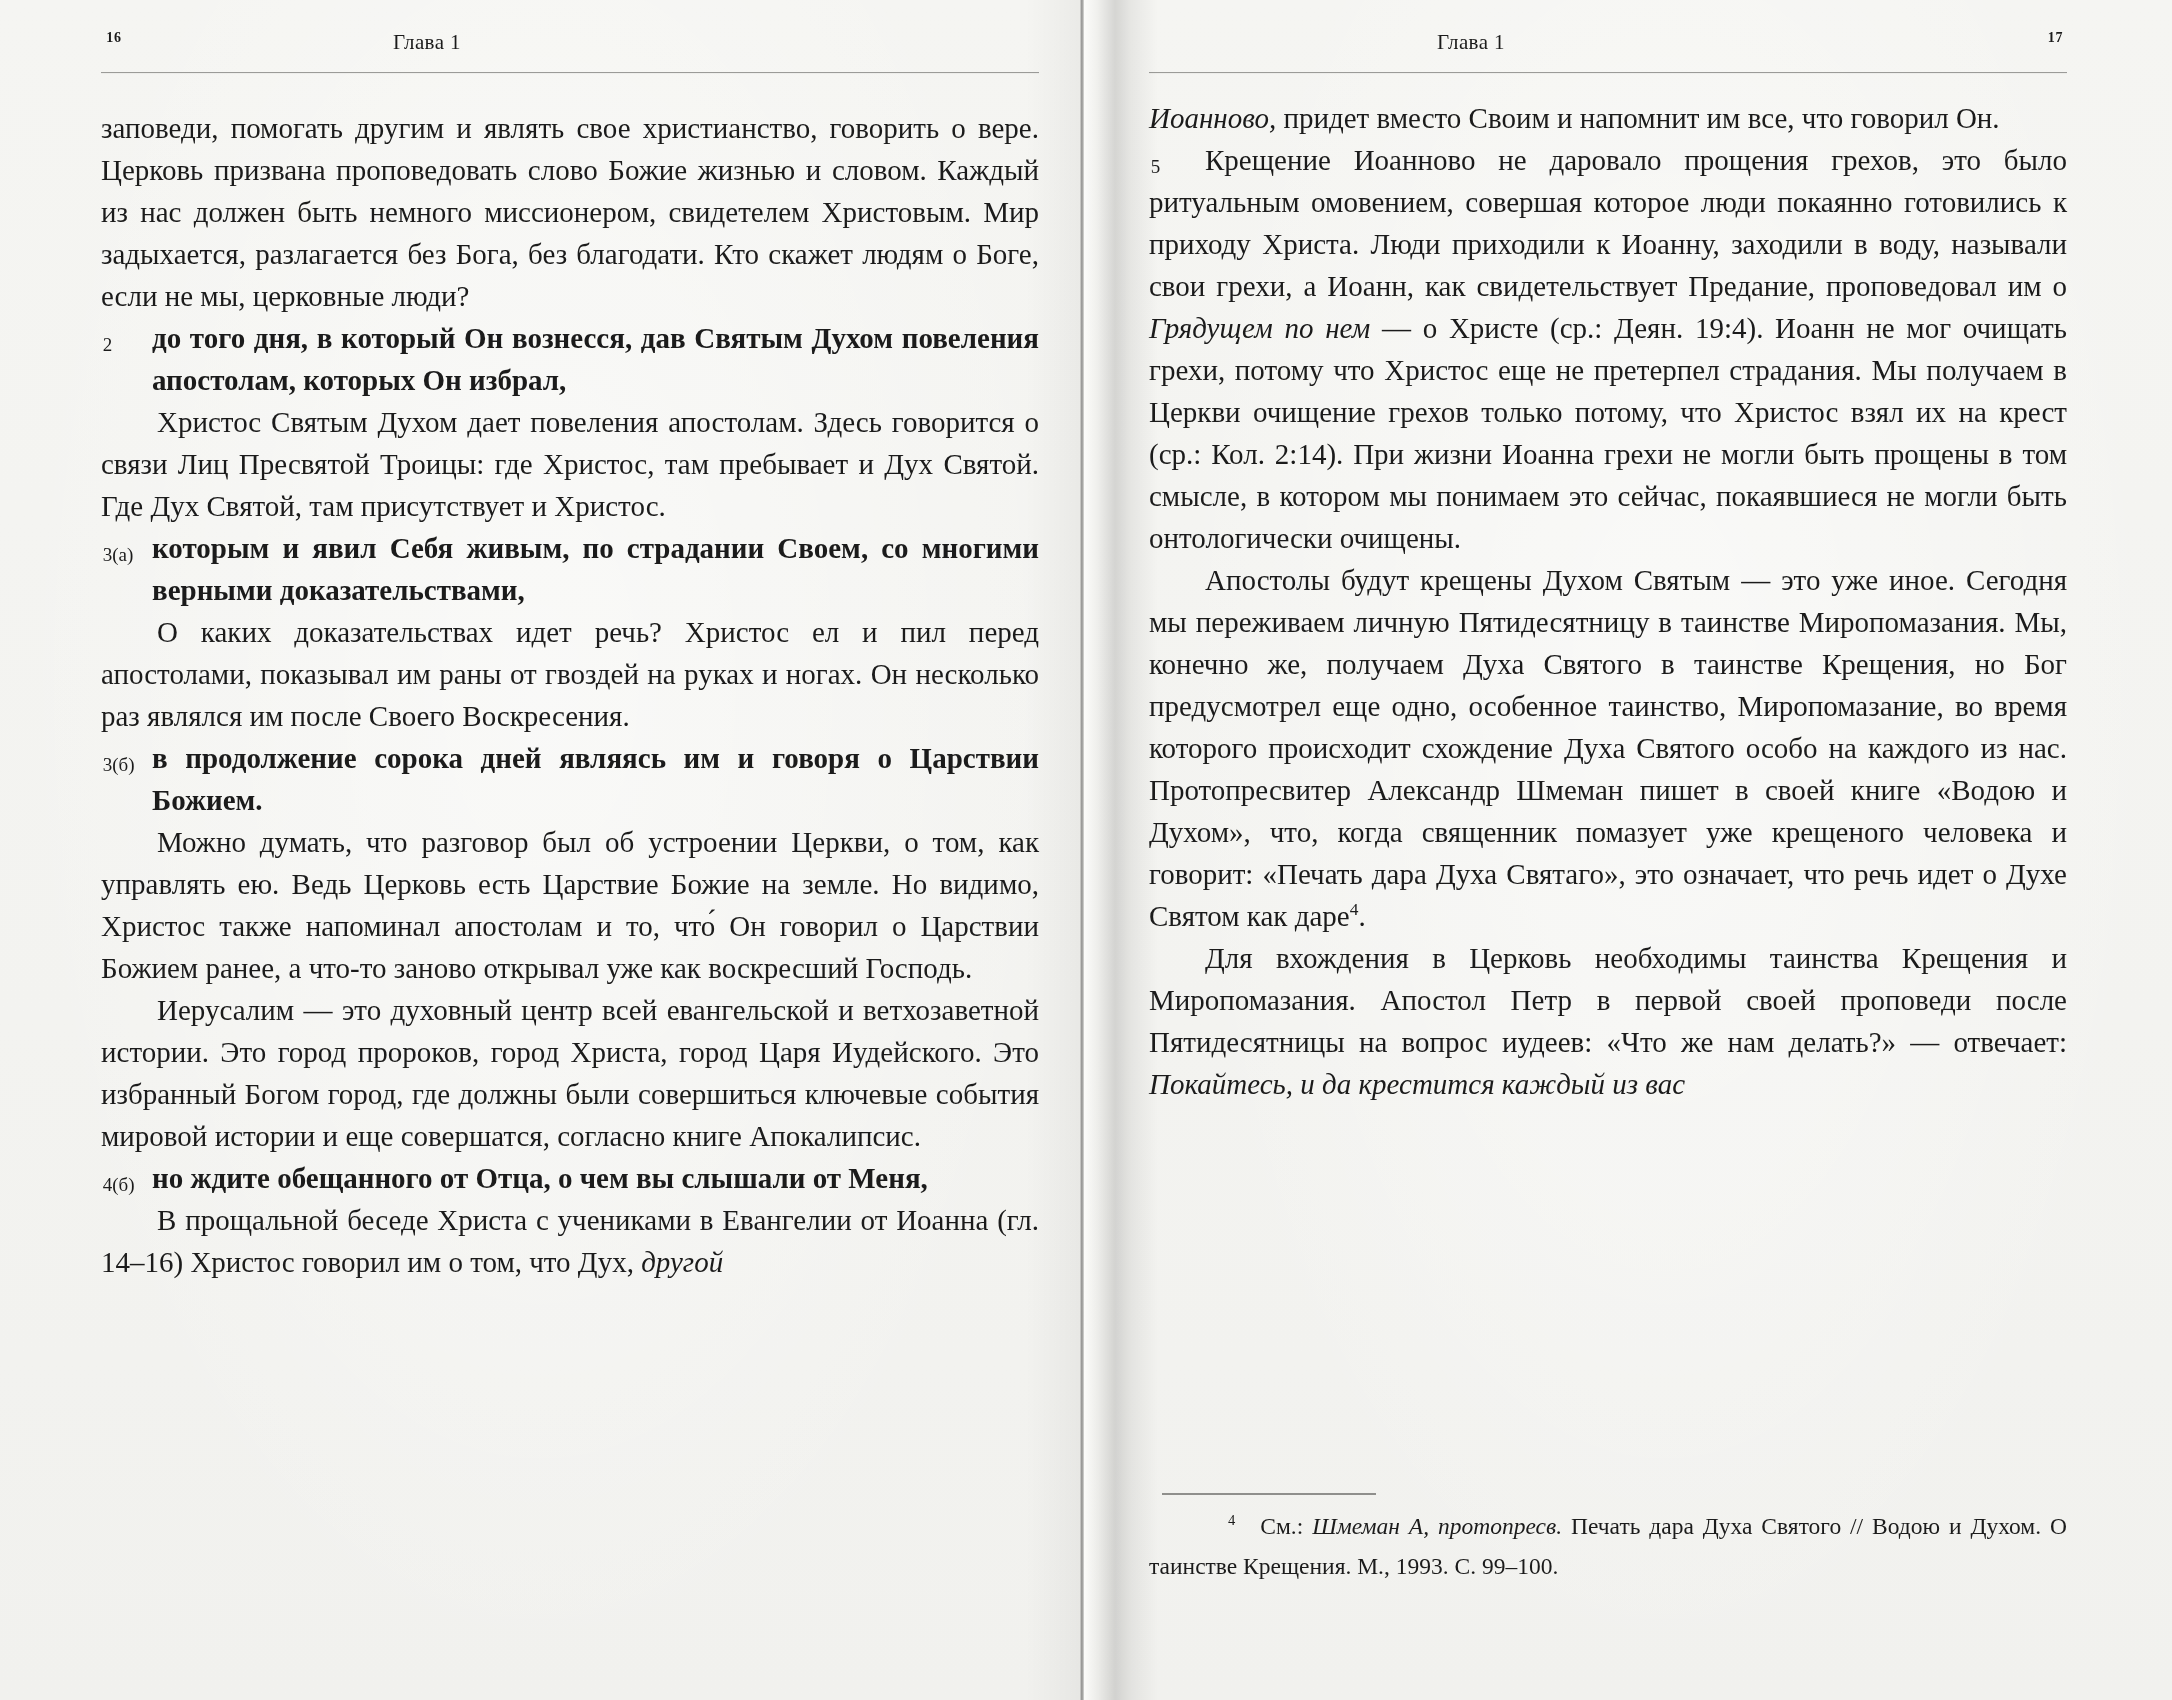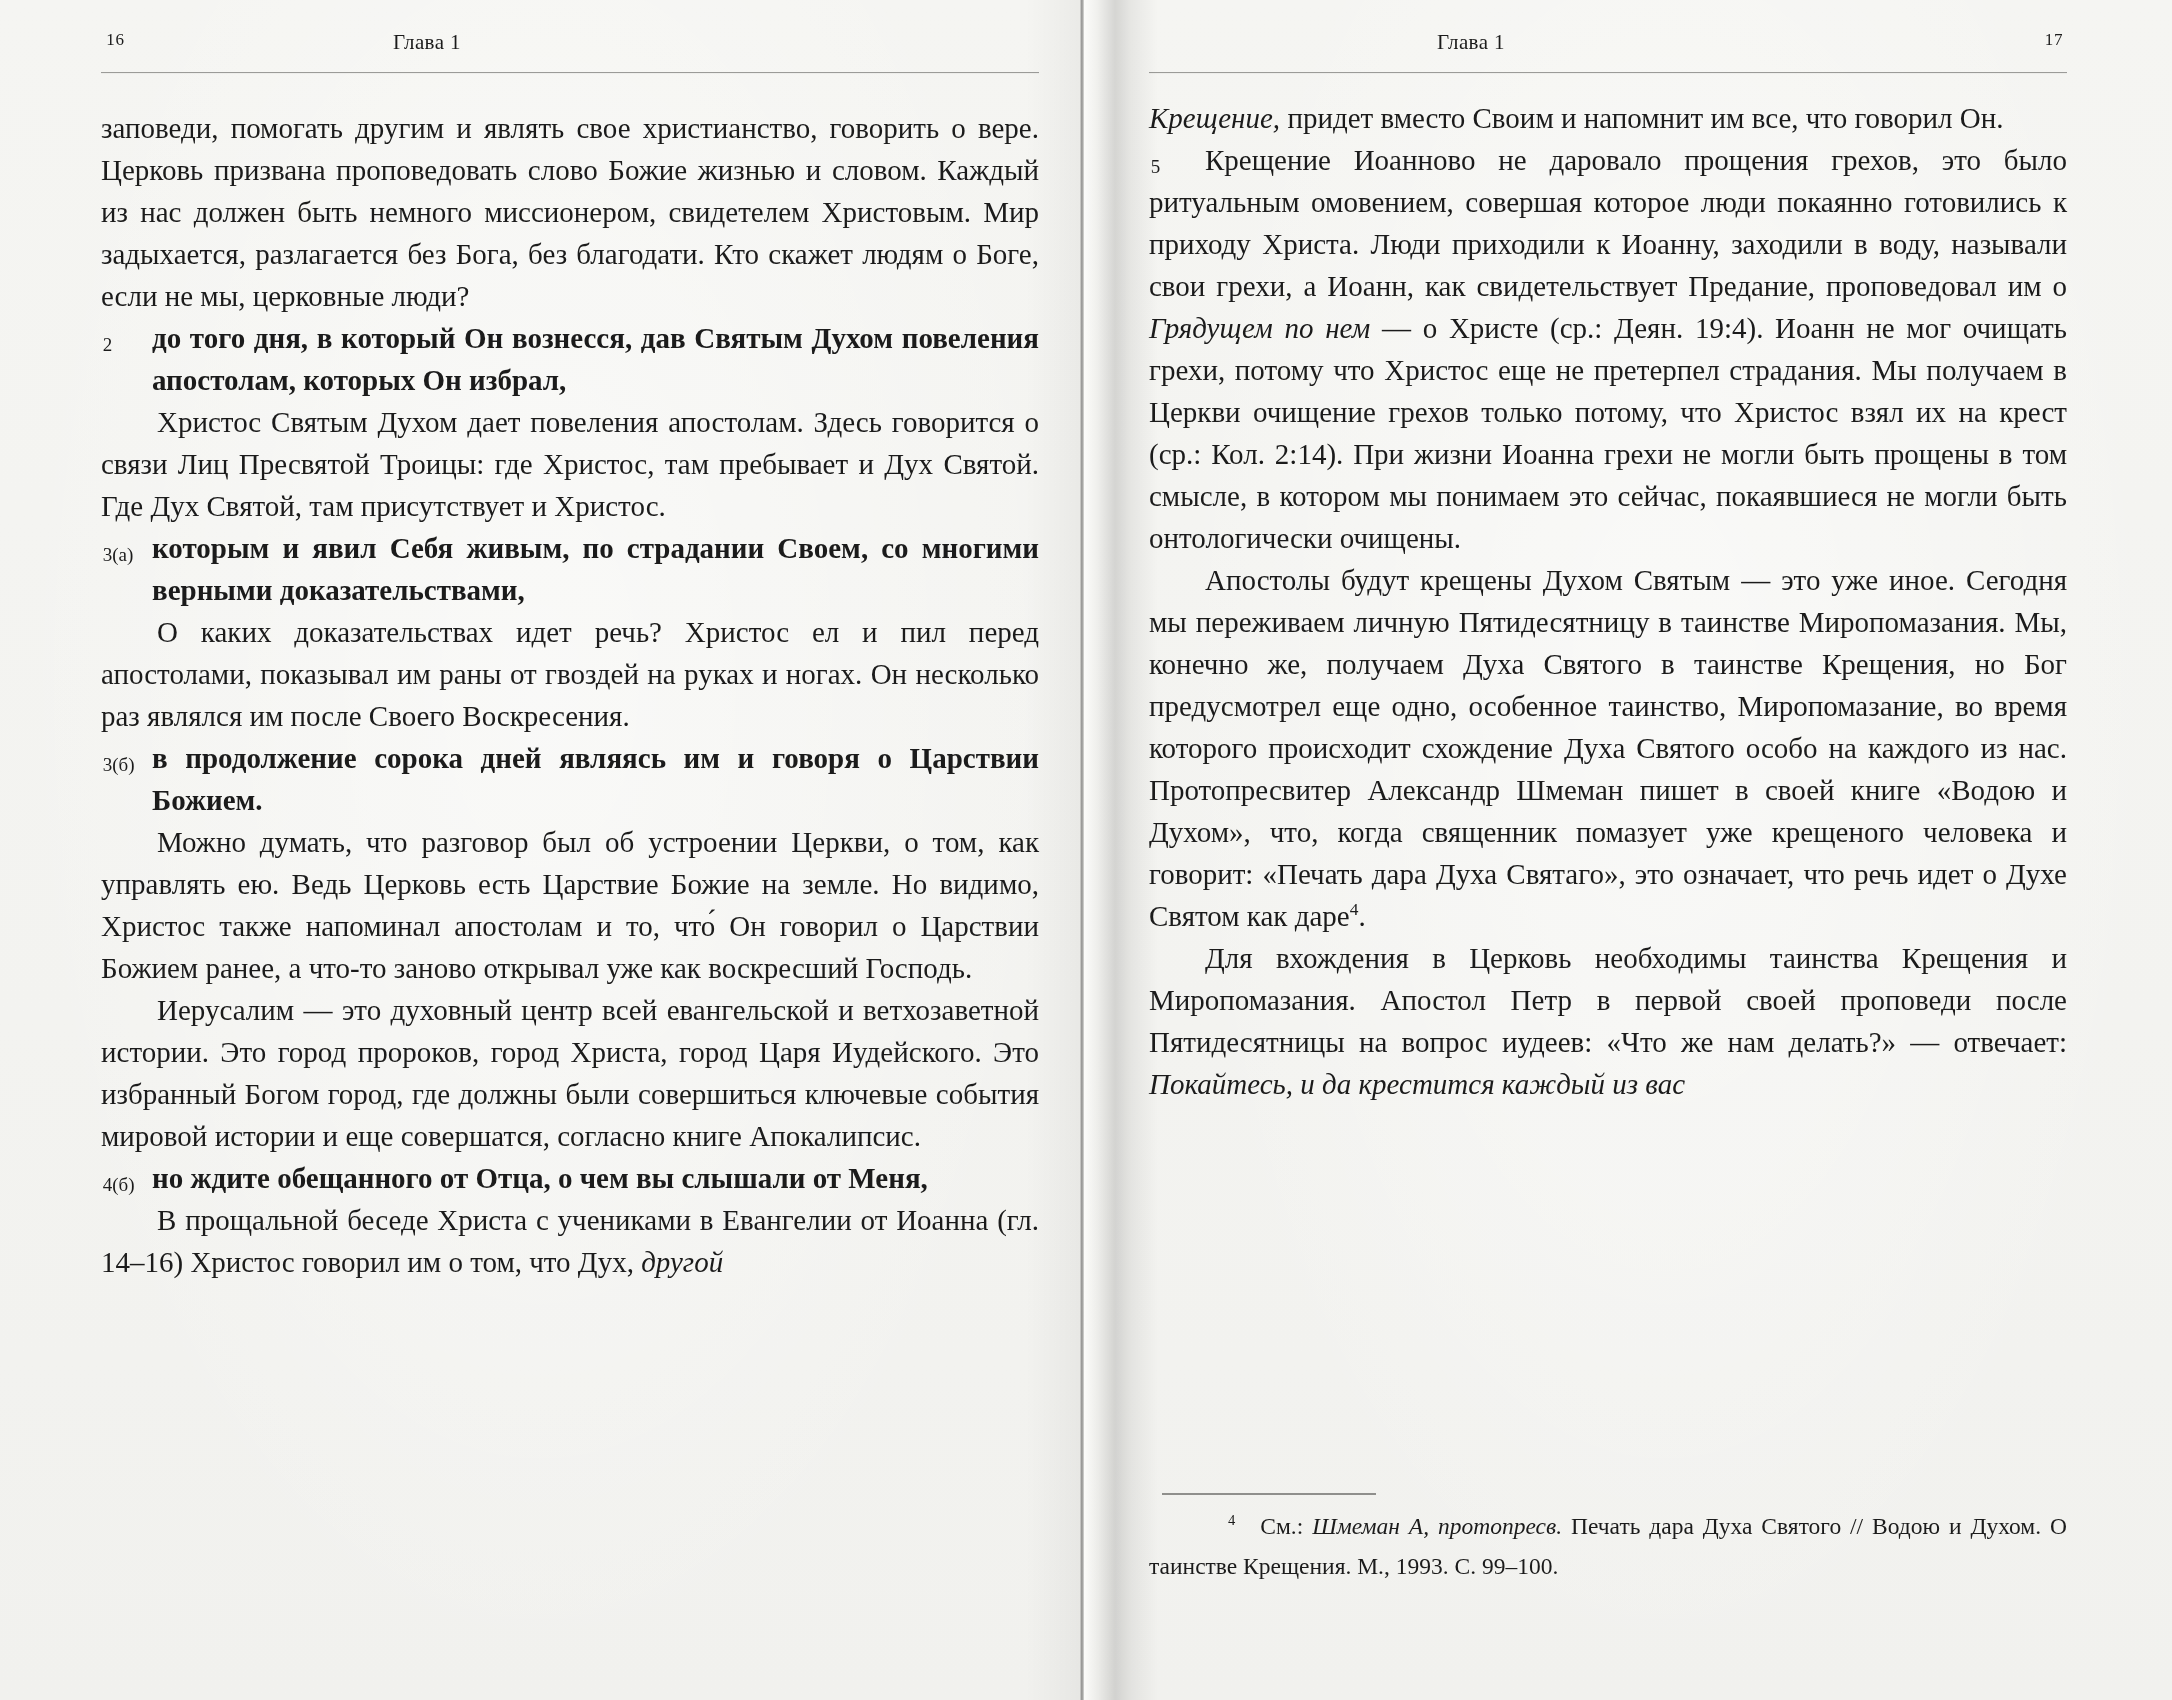--- a/index.html
+++ b/index.html
@@ -13,21 +13,21 @@
   }
   .spread { position: absolute; inset: 0; }
 
   
   .page { position: absolute; top: 0; height: 100%; }
   .page.left  { left: 101px;  width: 938px; }
   .page.right { left: 1149px; width: 918px; }
 
   .pagenum {
     position: absolute; top: 29.5px;
-    font-size: 17px; font-weight: 400; letter-spacing: 0.9px;
+    font-size: 14px; font-weight: 700; letter-spacing: 0.9px;
   }
   .page.left  .pagenum { left: 5.2px; }
   .page.right .pagenum { right: 3.5px; }
 
   .running {
     position: absolute; top: 30px;
     font-size: 21px; font-weight: 400;
     width: 200px; text-align: center; letter-spacing: 0.4px;
   }
   .page.left  .running { left: 226px; }
@@ -126,21 +126,21 @@
         <p class="para verse"><span class="vnum">4(б)</span><span><span>но ждите обещанного от Отца, о чем вы слышали от Меня,</span></span></p>
         <p class="para body indent"><span>В прощальной беседе Христа с учениками в Евангелии от Иоанна (гл. 14–16) Христос говорил им о том, что Дух, </span><span class="it">другой</span></p>
       </div>
   </div>
 
   <div class="page right">
     <div class="running">Глава 1</div>
     <div class="pagenum">17</div>
     <div class="rule"></div>
     <div class="bodytext">
-        <p class="para body"><span class="it">Крещение,</span><span> придет вместо Своим и напомнит им все, что говорил Он.</span></p>
+        <p class="para body"><span class="it">Иоанново,</span><span> придет вместо Своим и напомнит им все, что говорил Он.</span></p>
         <p class="para verse"><span class="vnum">5</span></p>
         <p class="para body indent"><span>Крещение Иоанново не даровало прощения грехов, это было ритуальным омовением, совершая которое люди покаянно готовились к приходу Христа. Люди приходили к Иоанну, заходили в воду, называли свои грехи, а Иоанн, как свидетельствует Предание, проповедовал им о </span><span class="it">Грядущем по нем</span><span> — о Христе (ср.: Деян. 19:4). Иоанн не мог очищать грехи, потому что Христос еще не претерпел страдания. Мы получаем в Церкви очищение грехов только потому, что Христос взял их на крест (ср.: Кол. 2:14). При жизни Иоанна грехи не могли быть прощены в том смысле, в котором мы понимаем это сейчас, покаявшиеся не могли быть онтологически очищены.</span></p>
         <p class="para body indent"><span>Апостолы будут крещены Духом Святым — это уже иное. Сегодня мы переживаем личную Пятидесятницу в таинстве Миропомазания. Мы, конечно же, получаем Духа Святого в таинстве Крещения, но Бог предусмотрел еще одно, особенное таинство, Миропомазание, во время которого происходит схождение Духа Святого особо на каждого из нас. Протопресвитер Александр Шмеман пишет в своей книге «Водою и Духом», что, когда священник помазует уже крещеного человека и говорит: «Печать дара Духа Святаго», это означает, что речь идет о Духе Святом как даре</span><span class="sup">4</span><span>.</span></p>
         <p class="para body indent"><span>Для вхождения в Церковь необходимы таинства Крещения и Миропомазания. Апостол Петр в первой своей проповеди после Пятидесятницы на вопрос иудеев: «Что же нам делать?» — отвечает: </span><span class="it">Покайтесь, и да крестится каждый из вас</span></p>
       </div>
     <div class="fn-rule"></div>
     <div class="footnote">
       <span class="fn-marker">4</span><span><span>См.: </span><span class="it">Шмеман А, протопресв.</span><span> Печать дара Духа Святого // Водою и Духом. О таинстве Крещения. М., 1993. С. 99–100.</span></span>
     </div>
   </div>

